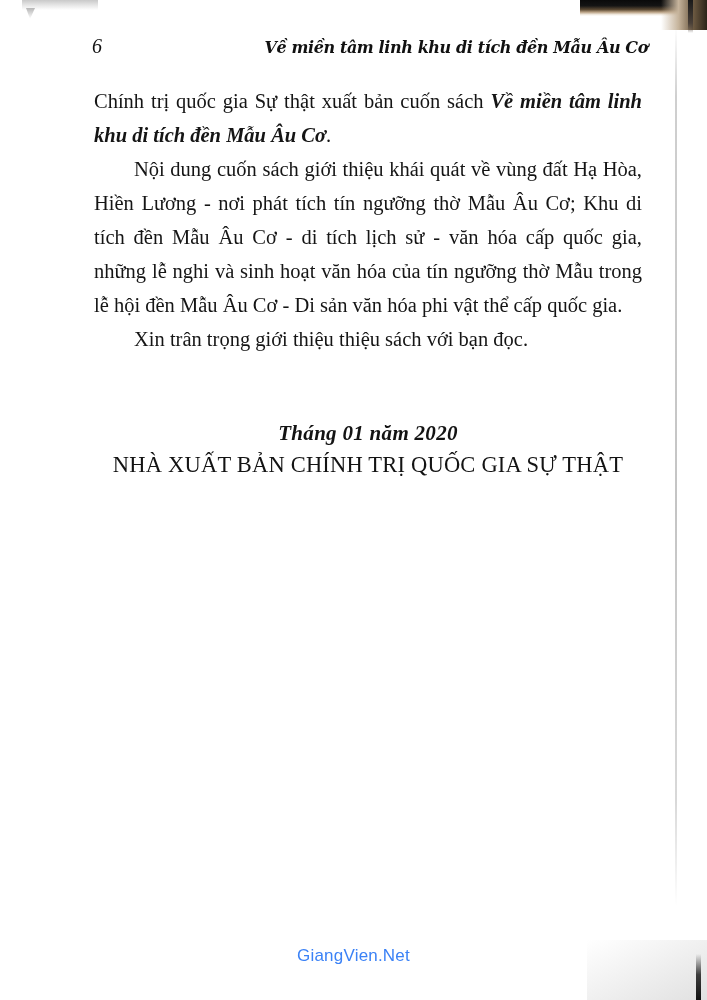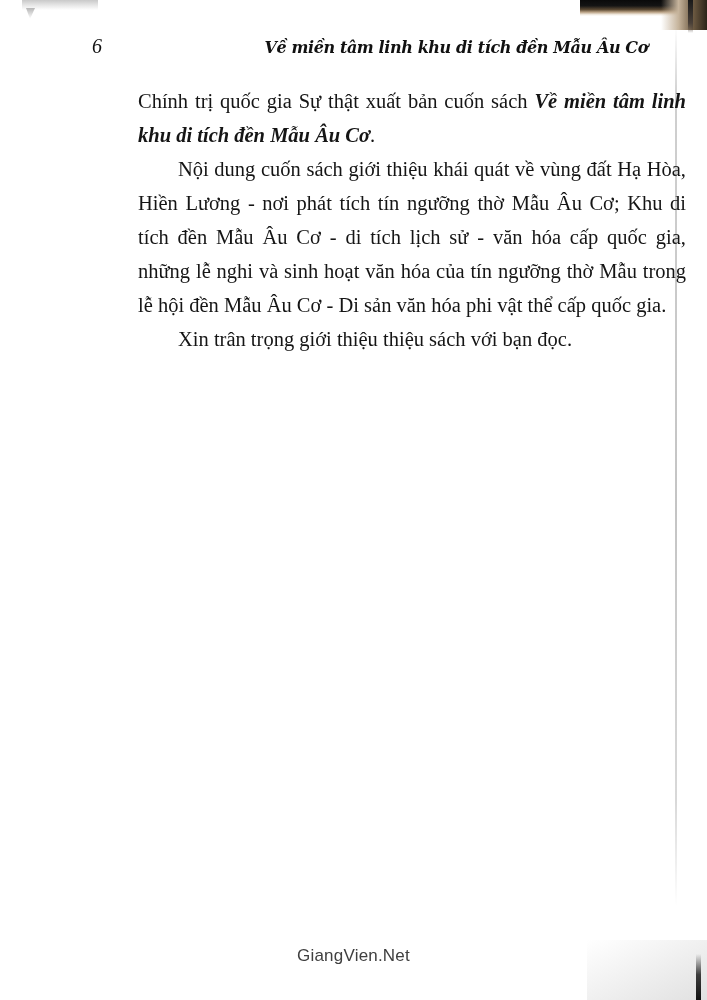--- a/index.html
+++ b/index.html
@@ -130,21 +130,20 @@
     transform-origin: right center;
     white-space: nowrap;
   }
 
   
   .body-col {
     position: absolute;
     top: 84px;
     left: 94px;
     width: 548px;
-    margin-left: 44px;
   }
   .para {
     margin: 0;
     font-size: 20.5px;
     line-height: 34px;
     text-align: justify;
     text-justify: inter-word;
     color: #151515;
     hyphens: none;
   }
@@ -218,16 +217,20 @@
   <div class="body-col">
 
     <p class="para"><span>Chính trị quốc gia Sự thật xuất bản cuốn sách </span><span class="book-title">Về miền tâm linh khu di tích đền Mẫu Âu Cơ</span><span>.</span></p>
 
     <p class="para indent">Nội dung cuốn sách giới thiệu khái quát về vùng đất Hạ Hòa, Hiền Lương - nơi phát tích tín ngưỡng thờ Mẫu Âu Cơ; Khu di tích đền Mẫu Âu Cơ - di tích lịch sử - văn hóa cấp quốc gia, những lễ nghi và sinh hoạt văn hóa của tín ngưỡng thờ Mẫu trong lễ hội đền Mẫu Âu Cơ - Di sản văn hóa phi vật thể cấp quốc gia.</p>
 
     <p class="para indent">Xin trân trọng giới thiệu thiệu sách với bạn đọc.</p>
 
   </div>
 
-
-  <div class="watermark" style="color: #404040;">GiangVien.Net</div>
+  <div class="closing">
+    <div class="closing-date">Tháng 01 năm 2020</div>
+    <div class="closing-publisher">NHÀ XUẤT BẢN CHÍNH TRỊ QUỐC GIA SỰ THẬT</div>
+  </div>
+
+  <div class="watermark" style="color: #3b82f6;">GiangVien.Net</div>
 
 </div>
 
 </body></html>

